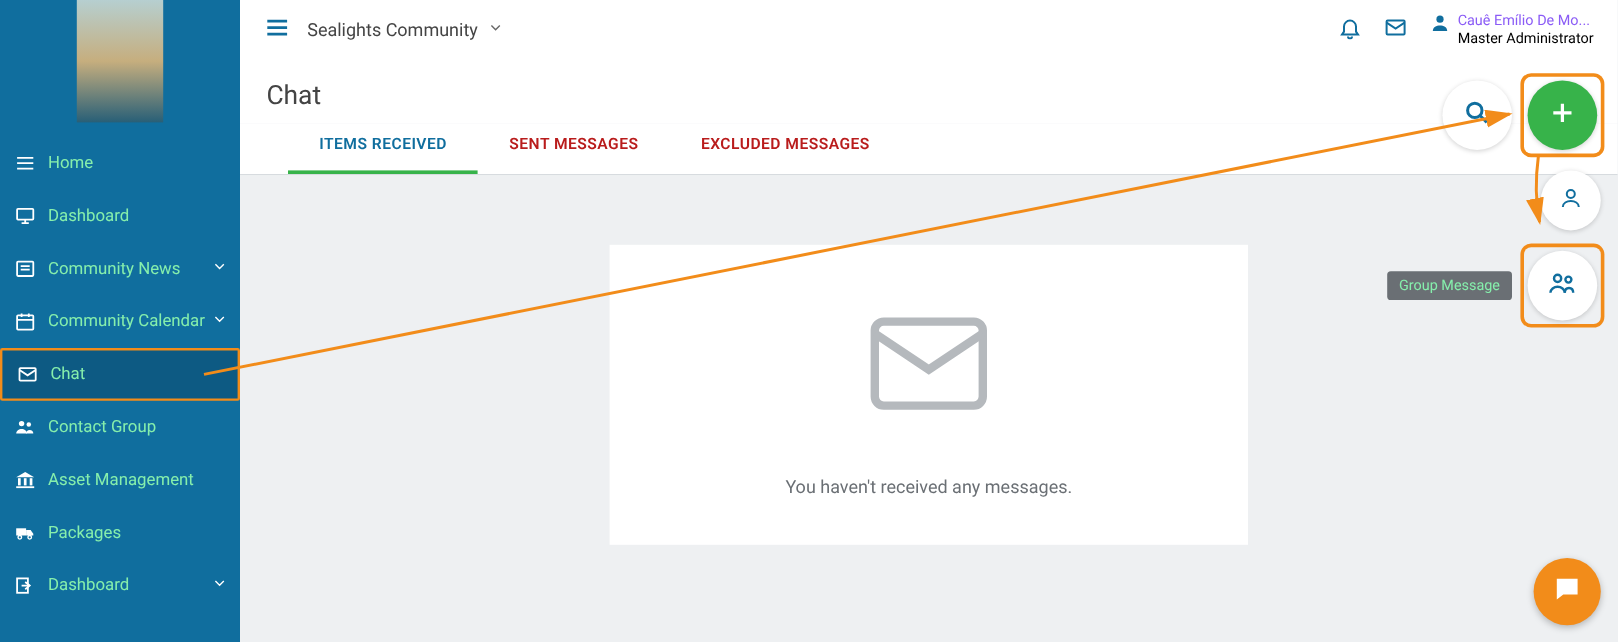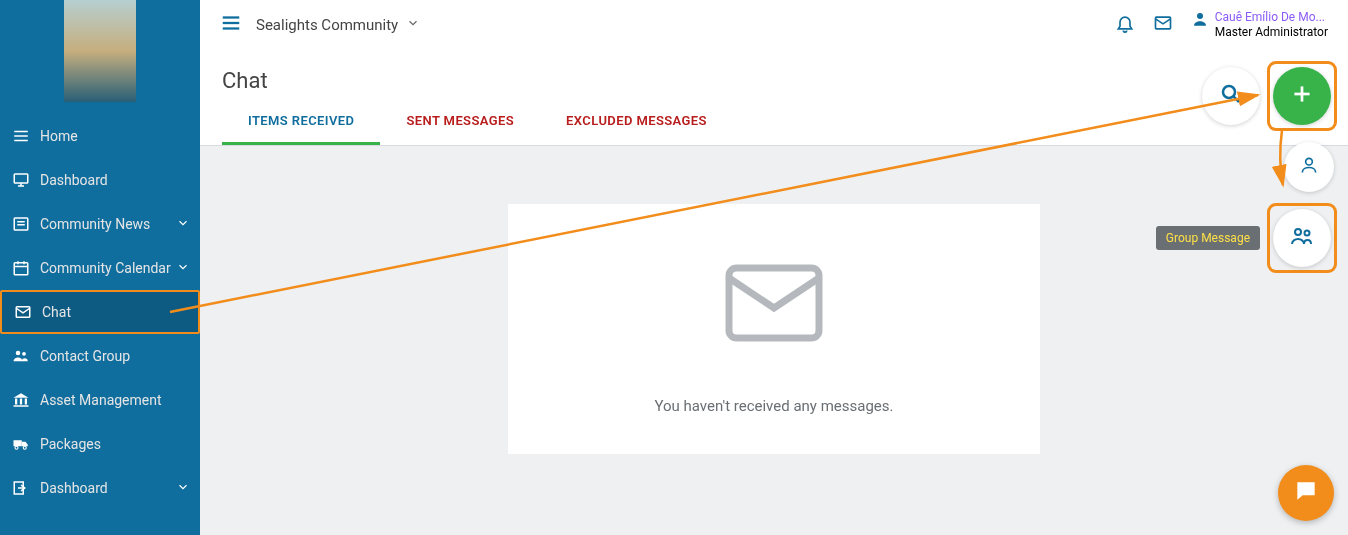--- a/index.html
+++ b/index.html
@@ -10,21 +10,21 @@
     overflow: hidden;
     position: relative;
     background: #eef0f2;
   }
   .sidebar {
     position: absolute;
     left: 0; top: 0;
     width: 200px;
     height: 535px;
     background: #106e9e;
-    color: #e5e5e5;
+    color: #86efac;
     display: flex;
     flex-direction: column;
   }
   .sidebar-logo {
     width: 72px;
     height: 102px;
     margin: 0 auto;
     background: linear-gradient(to bottom, #b6cfd0 0%, #c6ae7e 50%, #285f77 100%);
   }
   .nav {
@@ -109,21 +109,21 @@
     padding: 18px 22px 10px 22px;
   }
   .page-title {
     font-size: 22px;
     font-weight: 400;
     color: #444;
   }
   .tabs {
     background: #fff;
     display: flex;
-    padding-left: 22px;
+    padding-left: 40px;
     border-bottom: 1px solid #d7dbdf;
   }
   .tab {
     padding: 10px 26px 14px 26px;
     font-size: 13px;
     letter-spacing: .4px;
     color: #b91c1c;
     cursor: pointer;
     text-transform: uppercase;
     font-weight: 600;
@@ -180,21 +180,21 @@
   }
   .circle-btn .icon-blue { color: #106e9e; }
   .hi-orange {
     box-shadow: 0 0 0 3px #f28c1a;
     border-radius: 6px;
     padding: 3px;
   }
   .fab-row { display: flex; align-items: center; gap: 10px; }
   .tooltip {
     background: #6a6f74;
-    color: #fde047;
+    color: #86efac;
     font-size: 12px;
     padding: 5px 10px;
     border-radius: 3px;
     white-space: nowrap;
   }
 
   .help-bubble {
     position: absolute;
     right: 14px;
     bottom: 14px;

